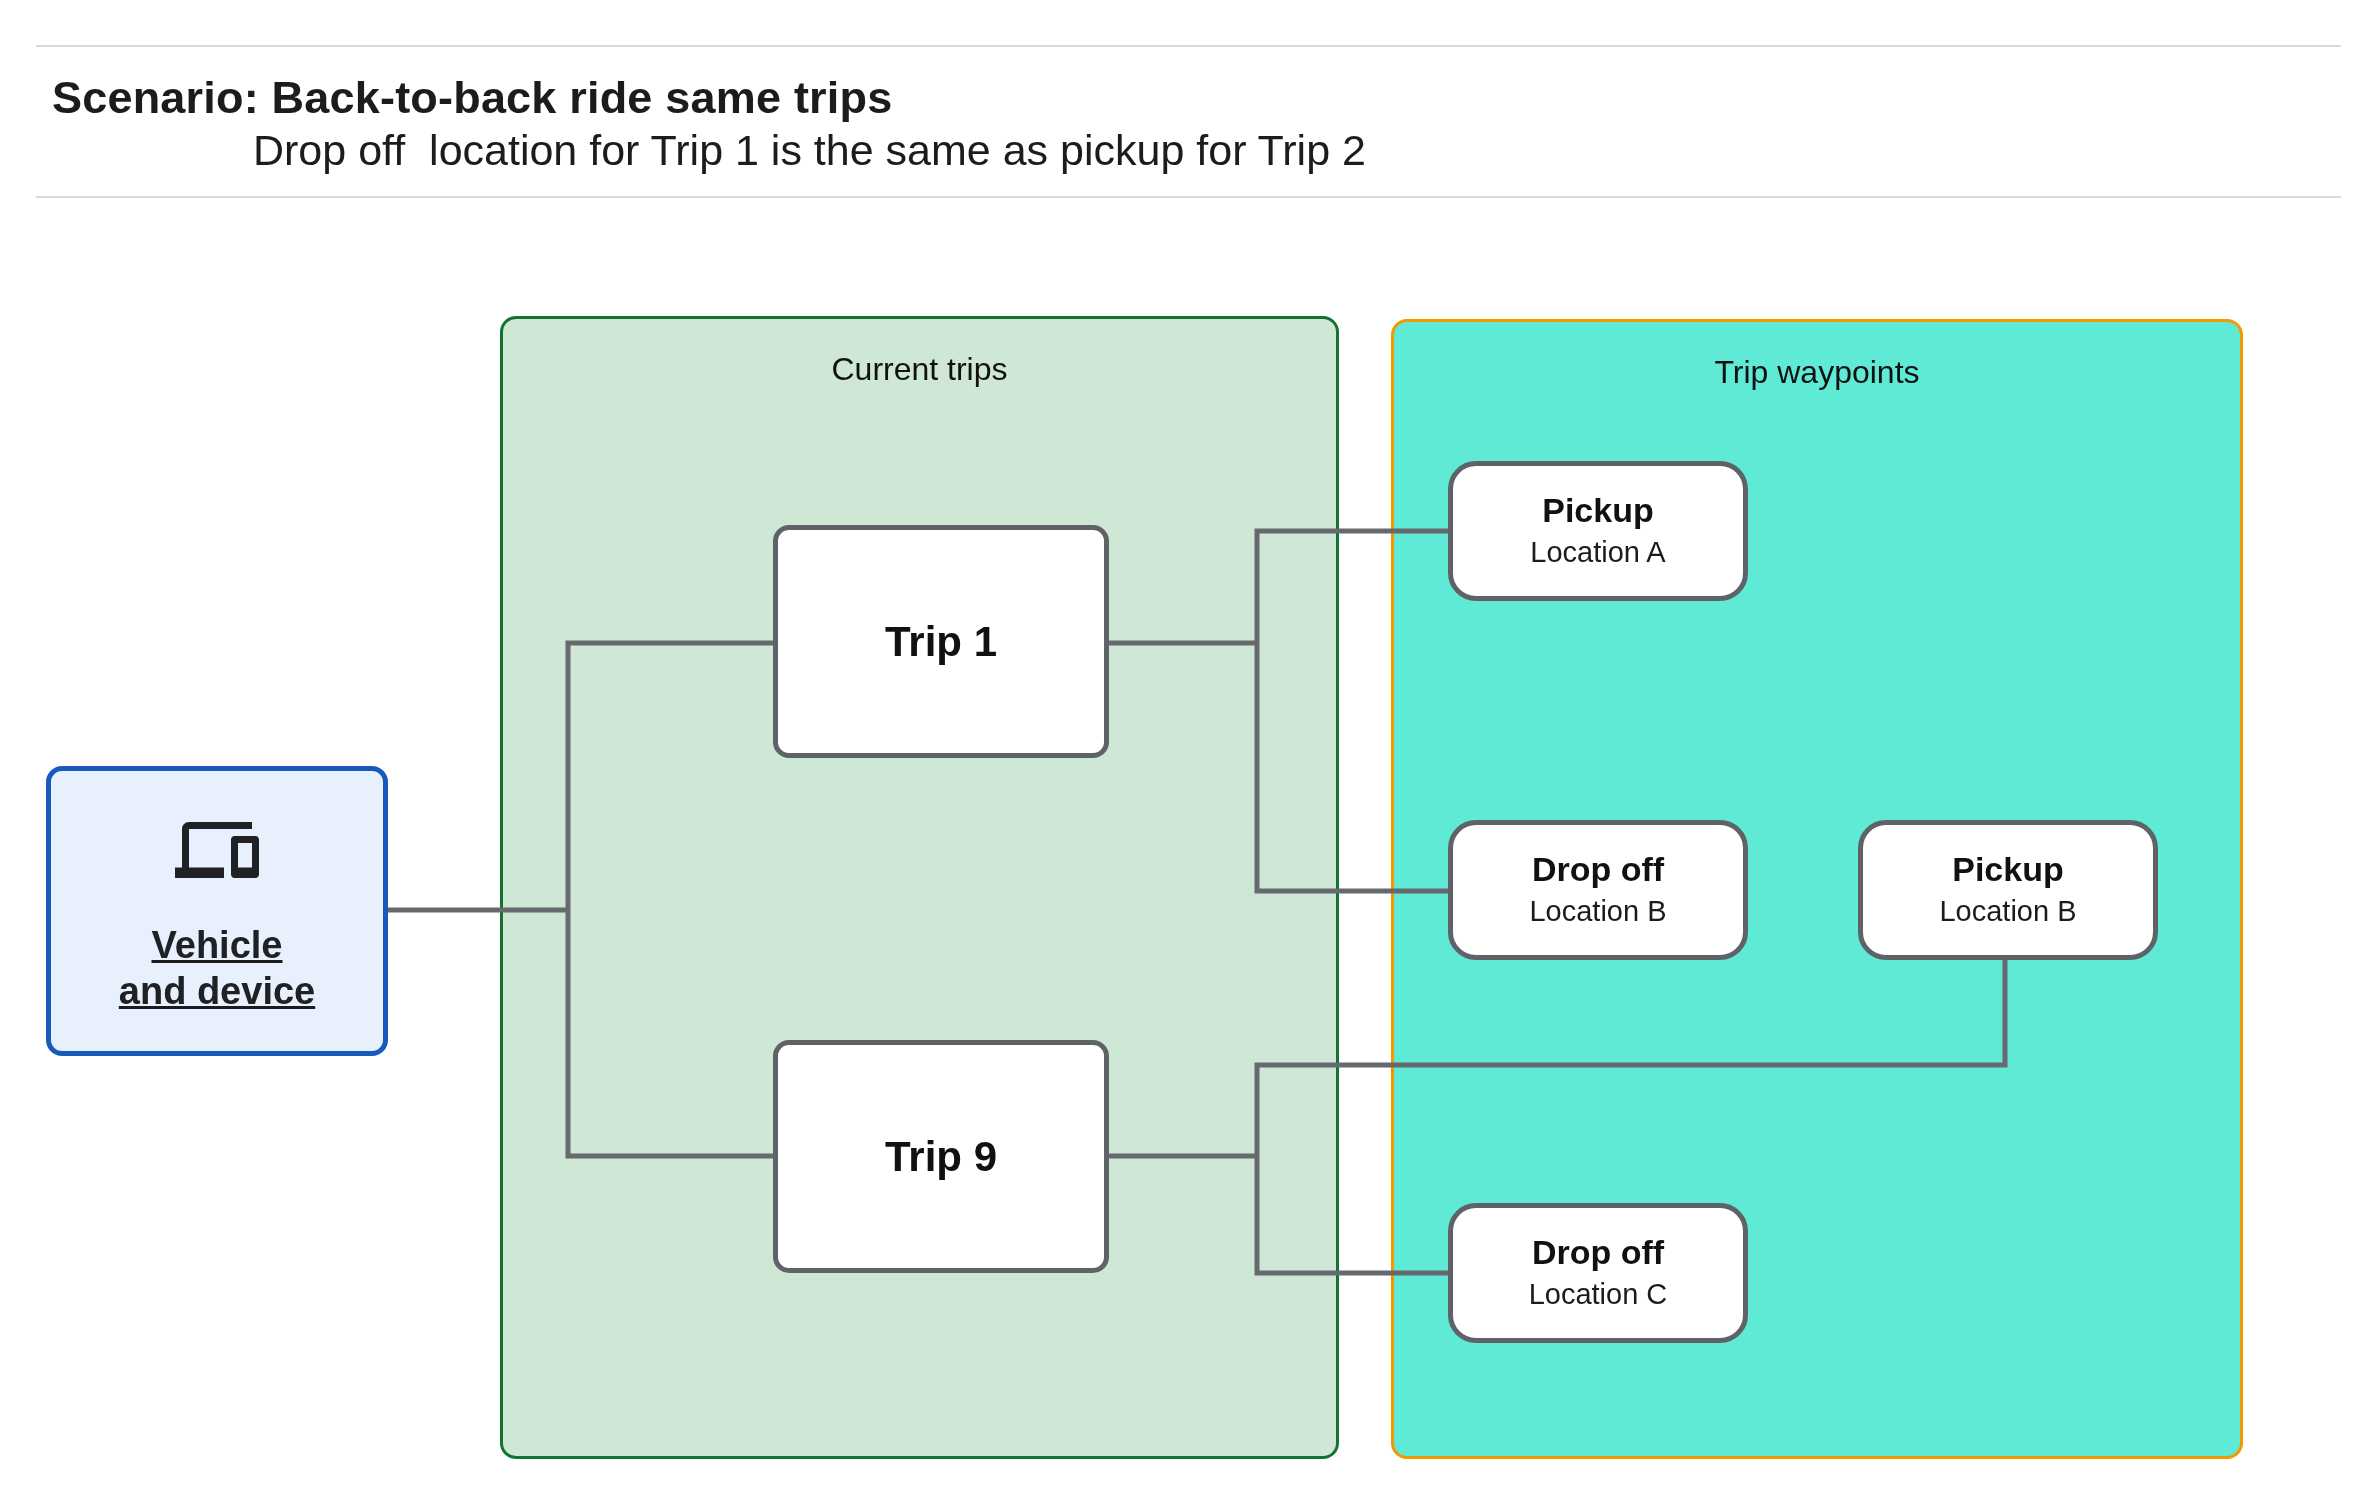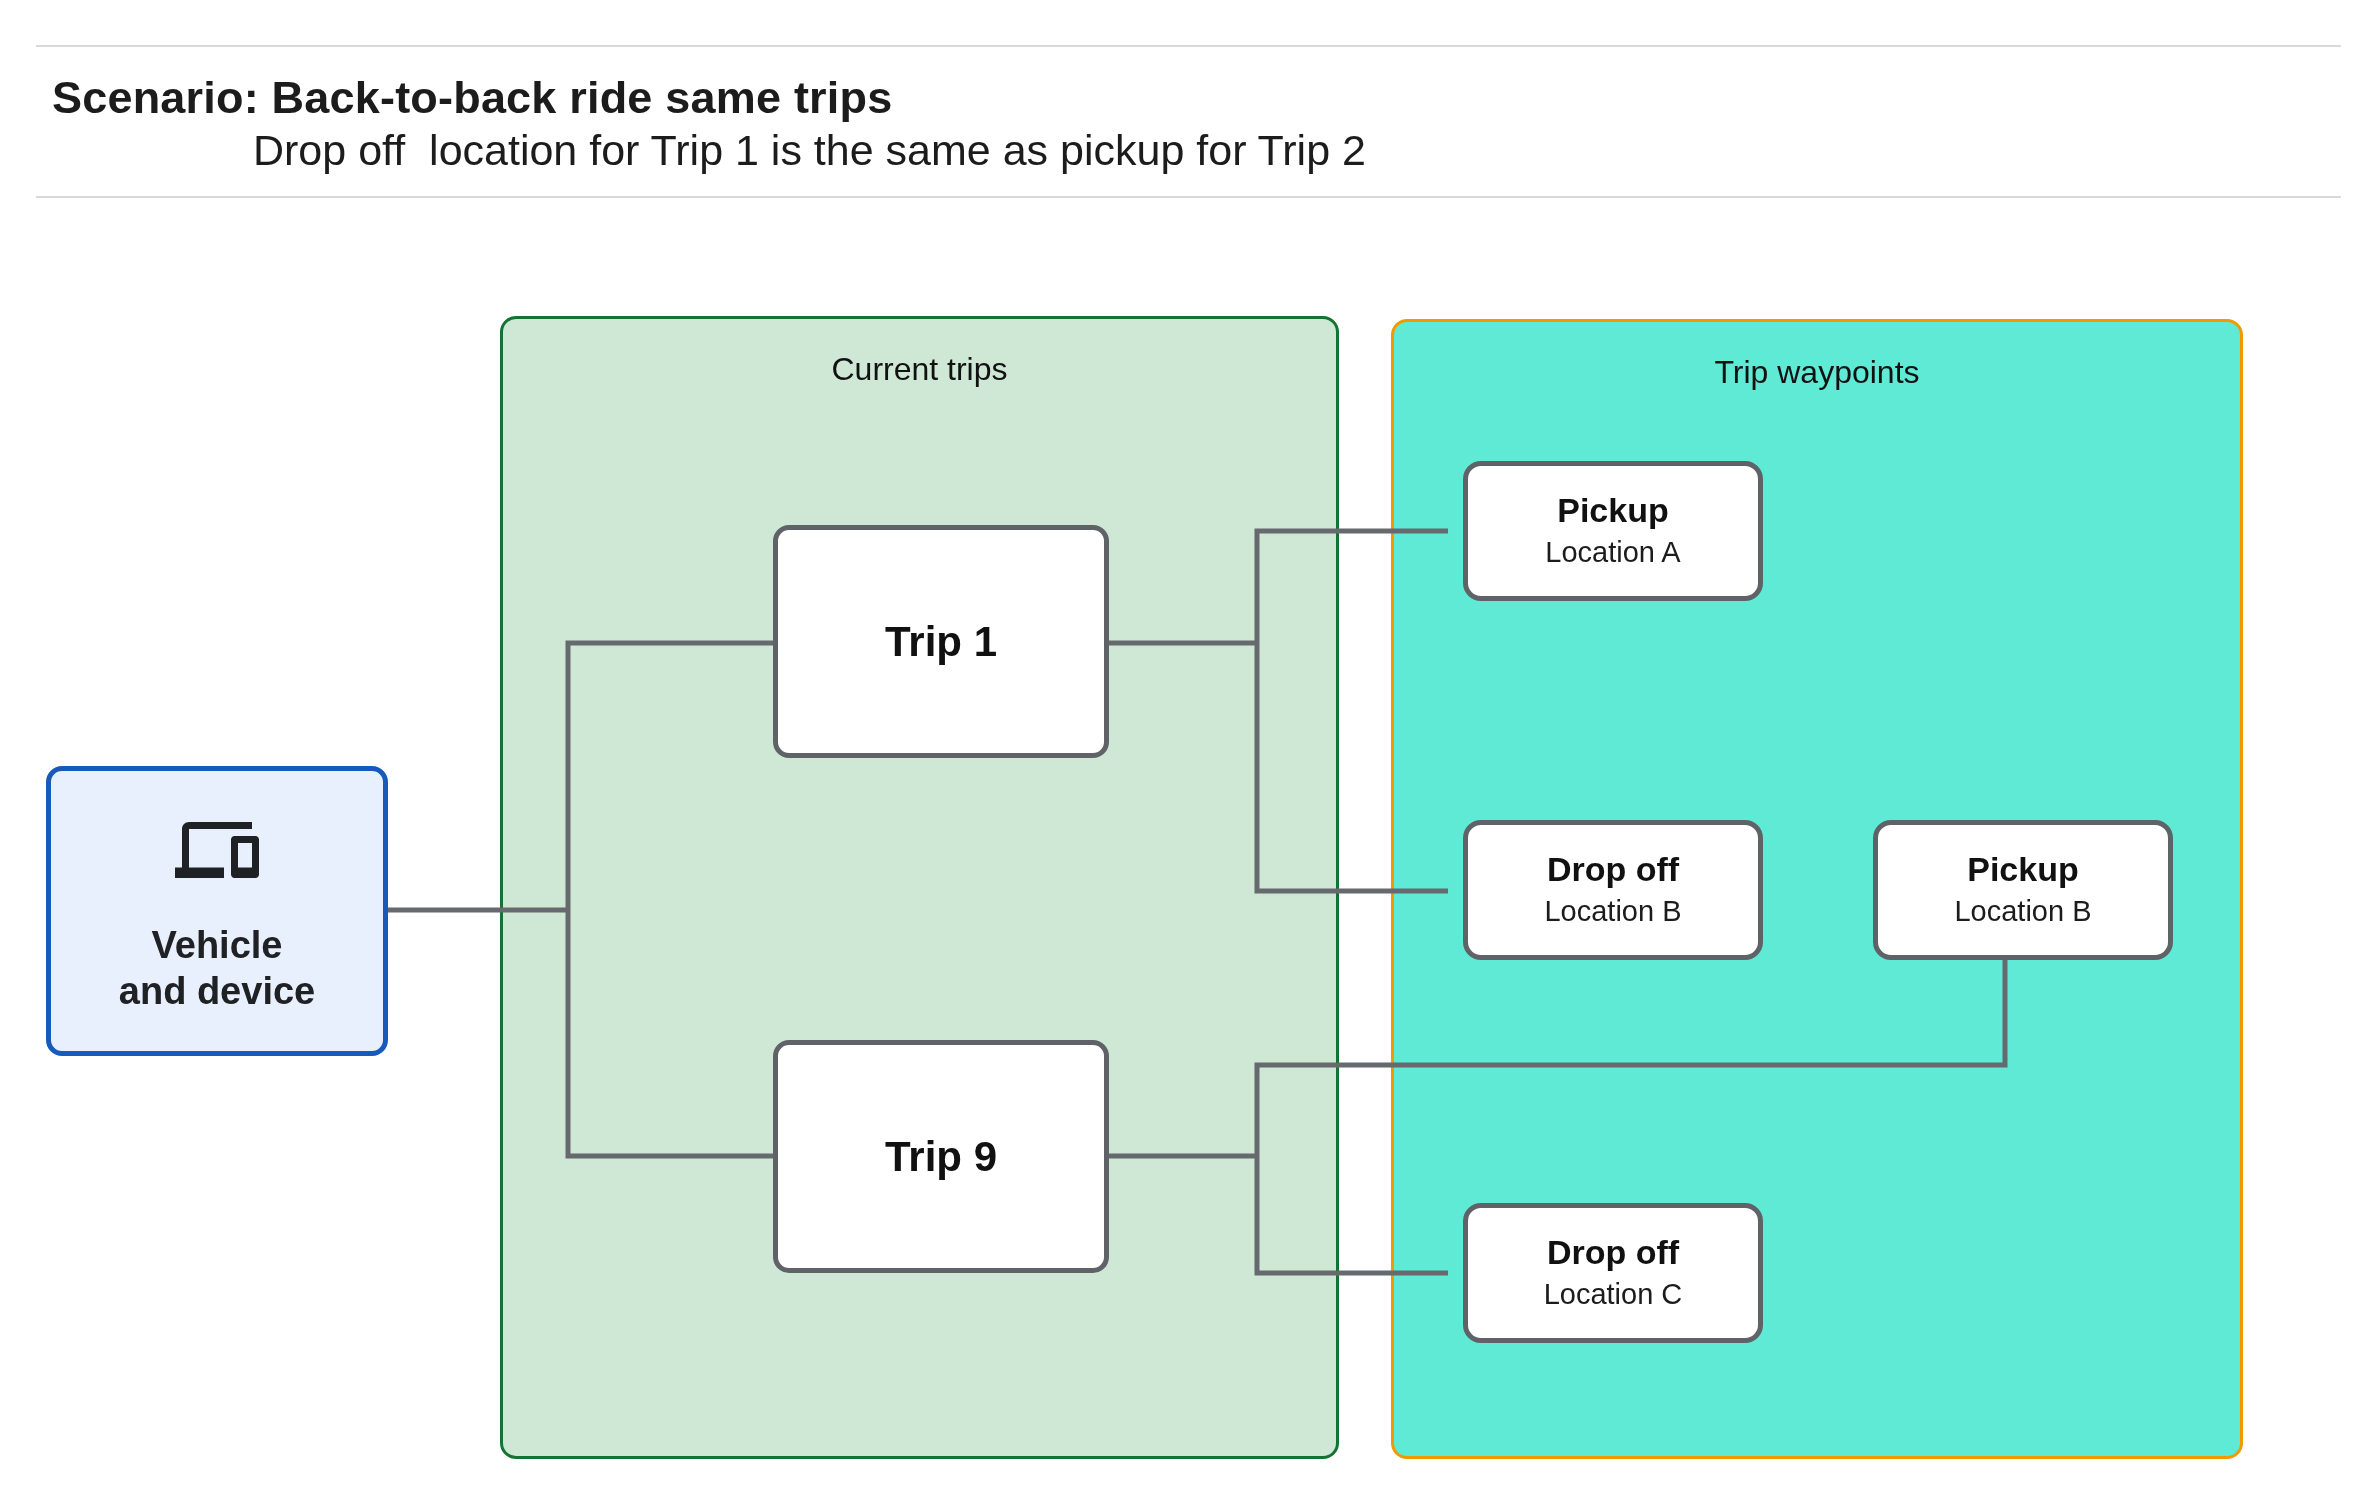--- a/index.html
+++ b/index.html
@@ -17,29 +17,29 @@
   .panel-current{left:500px;top:316px;width:839px;height:1143px;background:#cee8d5;border:3px solid #147333;}
   .panel-waypoints{left:1391px;top:319px;width:852px;height:1140px;background:#5eead4;border:3px solid #f29900;}
   .panel-label{position:absolute;top:32px;left:0;right:0;text-align:center;font-size:32px;font-weight:500;color:#111111;}
 
   svg.wires{position:absolute;left:0;top:0;width:2357px;height:1497px;}
   .wire{fill:none;stroke:#66696d;stroke-width:5px;}
 
   .node{position:absolute;box-sizing:border-box;background:#ffffff;border:5px solid #5f6368;
         display:flex;flex-direction:column;align-items:center;justify-content:center;text-align:center;}
 
-  .vehicle{left:46px;top:766px;width:342px;height:290px;background:#e8f0fe;border:5px solid #185abc;border-radius:16px;}
+  .vehicle{left:46px;top:766px;width:342px;height:290px;background:#e8f0fe;border:5px solid #185abc;border-radius:16px;text-decoration:underline;}
   .vehicle .vlabel{font-size:38px;font-weight:700;line-height:1.22;margin-top:30px;color:#202124;}
   .vehicle svg{display:block;}
 
   .trip{left:773px;width:336px;height:233px;border-radius:16px;font-size:42px;font-weight:700;color:#111111;}
   .trip1{top:525px;}
   .trip2{top:1040px;}
 
-  .wp{width:300px;height:140px;border-radius:18px;margin-left:15px;}
+  .wp{width:300px;height:140px;border-radius:28px;}
   .wp .wp-title{font-size:34px;font-weight:700;color:#111111;line-height:1.15;}
   .wp .wp-sub{font-size:29px;font-weight:400;color:#1c1c1c;line-height:1.25;margin-top:4px;}
   .wp-a{left:1448px;top:461px;}
   .wp-b{left:1448px;top:820px;}
   .wp-pb{left:1858px;top:820px;}
   .wp-c{left:1448px;top:1203px;}
 </style>
 </head>
 <body>
 

